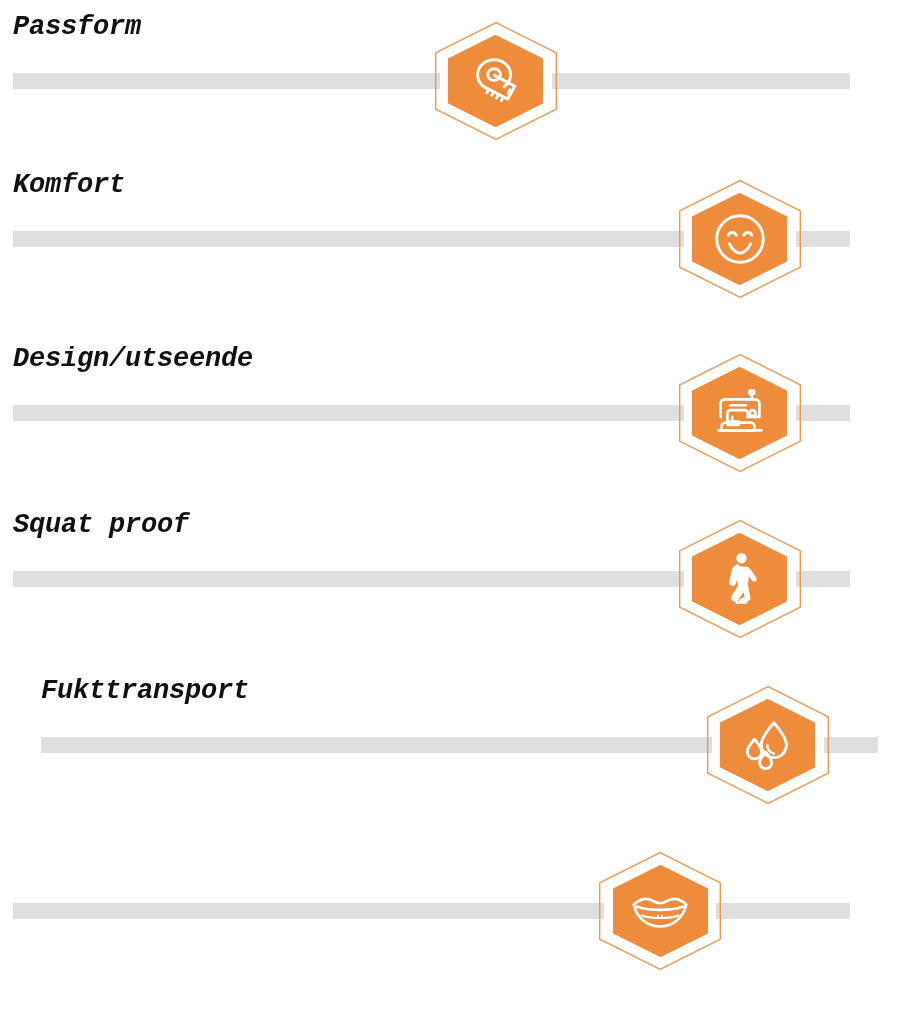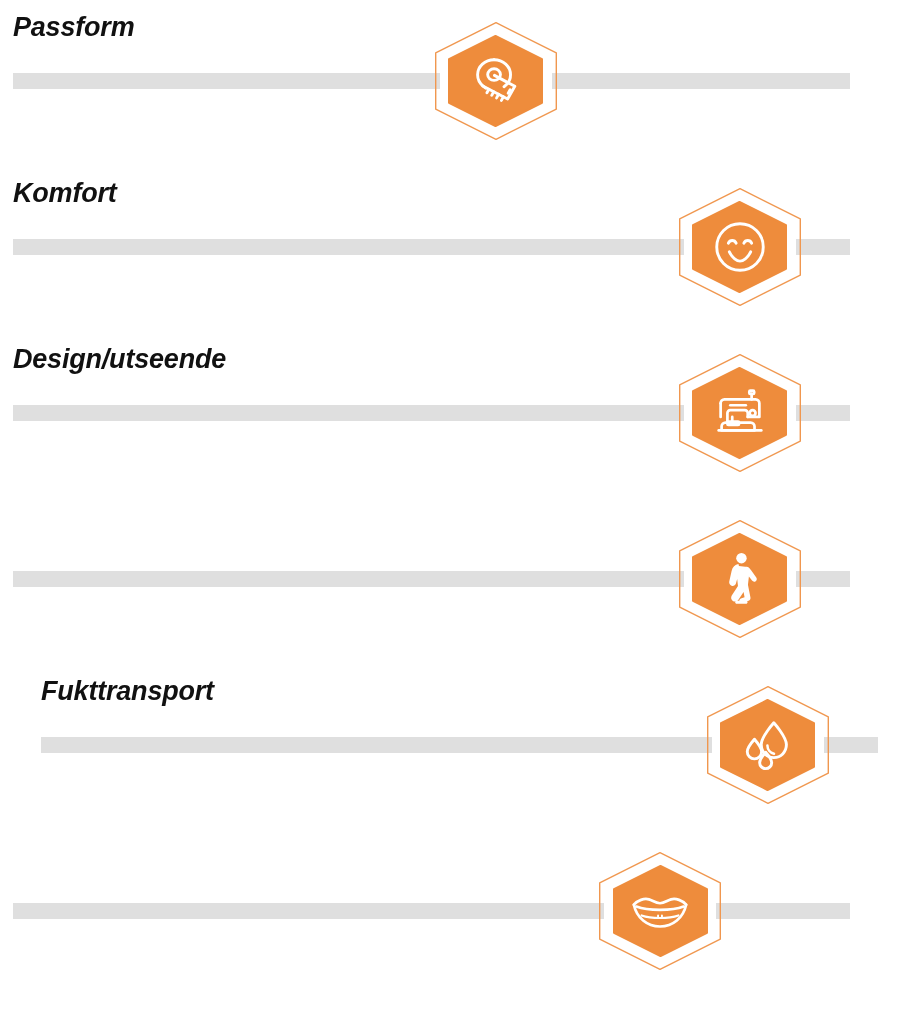--- a/index.html
+++ b/index.html
@@ -22,21 +22,21 @@
   .rating-row {
     position: absolute;
     left: 0;
     width: 898px;
     height: 166px;
   }
   .row-label {
     position: absolute;
     left: 13px;
     top: 12px;
-    font-family: Liberation Sans, sans-serif;
+    font-family: Liberation Mono, monospace;
     font-weight: bold;
     font-style: italic;
     font-size: 27px;
     line-height: 30px;
     letter-spacing: -0.2px;
     color: #111111;
     white-space: nowrap;
   }
   .track {
     position: absolute;
@@ -122,21 +122,21 @@
       <path d="M18.4 37.2 44 50.6l7.4-13.1-21-11.3"></path>
       <path d="M24.6 40.6l-2 3.6"></path>
       <path d="M29.6 43.2l-2 3.6"></path>
       <path d="M34.6 45.8l-2 3.6"></path>
       <path d="M39.6 48.4l-2 3.6"></path>
       <path d="M44.6 44.6l2-3.6"></path>
     </svg>
        </div>
      </div>
     </div>
-    <div class="rating-row" style="top: 166px;">
+    <div class="rating-row" style="top: 158px;">
       <div class="row-label">Komfort</div>
      <div class="track"></div>
      <div class="hex-wrap" style="left:739.516px">
        <div class="hex-outer">
          <svg class="hex-svg" viewBox="0 0 122 118" preserveAspectRatio="none">
       <path d="M 61 0.7 L 121.3 30.782799999999998 L 121.3 87.21719999999999 L 61 117.3 L 0.7 87.21719999999999 L 0.7 30.782799999999998 Z" fill="none" stroke="#f0974f" stroke-width="1.4" stroke-linejoin="round"></path>
           </svg>
        </div>
        <div class="hex-mid">
          <svg class="hex-svg" viewBox="0 0 112 108" preserveAspectRatio="none">
@@ -190,20 +190,21 @@
       <rect x="41.6" y="9" width="5" height="3.4" rx="1"></rect>
       <path d="M22 24h16"></path>
       <circle cx="45" cy="32" r="3"></circle>
       <path d="M24 36v5"></path>
       <rect x="19" y="41" width="12" height="3.4" rx="1"></rect>
     </svg>
        </div>
      </div>
     </div>
     <div class="rating-row" style="top: 498px;">
+      <div class="row-label">Squat proof</div>
      <div class="track"></div>
      <div class="hex-wrap" style="left:739.516px">
        <div class="hex-outer">
          <svg class="hex-svg" viewBox="0 0 122 118" preserveAspectRatio="none">
       <path d="M 61 0.7 L 121.3 30.782799999999998 L 121.3 87.21719999999999 L 61 117.3 L 0.7 87.21719999999999 L 0.7 30.782799999999998 Z" fill="none" stroke="#f0974f" stroke-width="1.4" stroke-linejoin="round"></path>
           </svg>
        </div>
        <div class="hex-mid">
          <svg class="hex-svg" viewBox="0 0 112 108" preserveAspectRatio="none">
       <path d="M 56 1 L 111 28.348 L 111 79.652 L 56 107 L 1 79.652 L 1 28.348 Z" fill="#ffffff" stroke="#ffffff" stroke-width="2" stroke-linejoin="round"></path>

